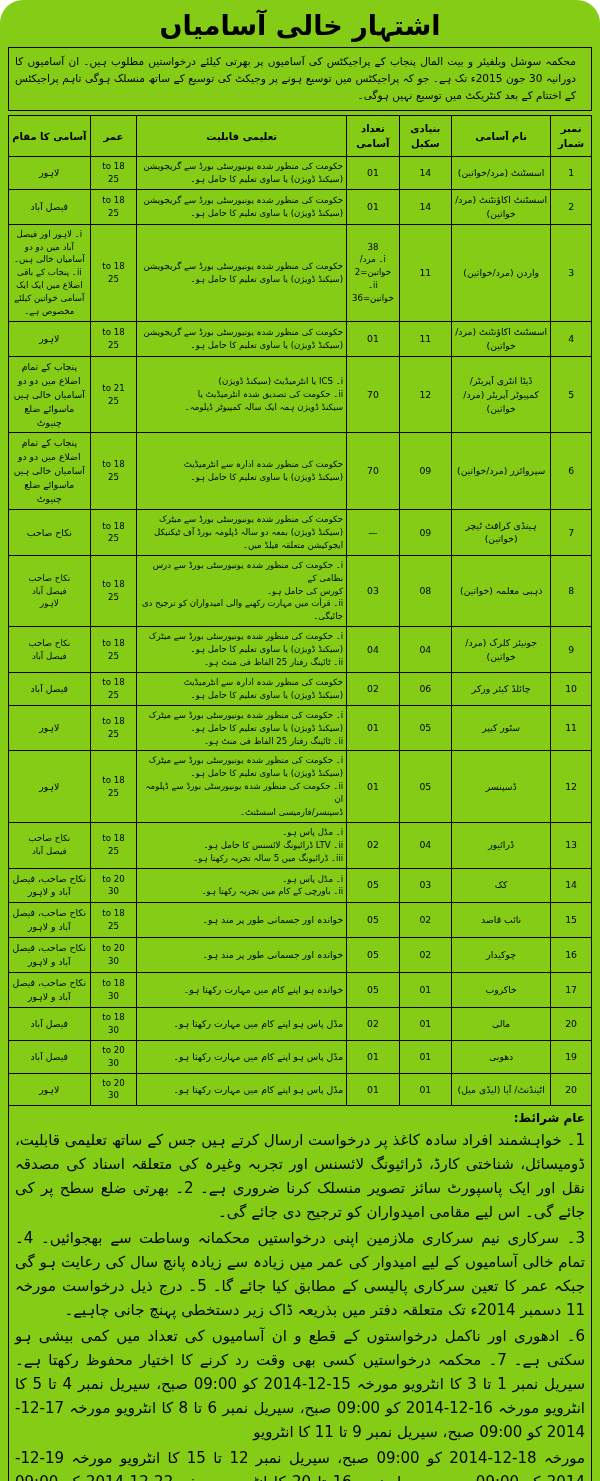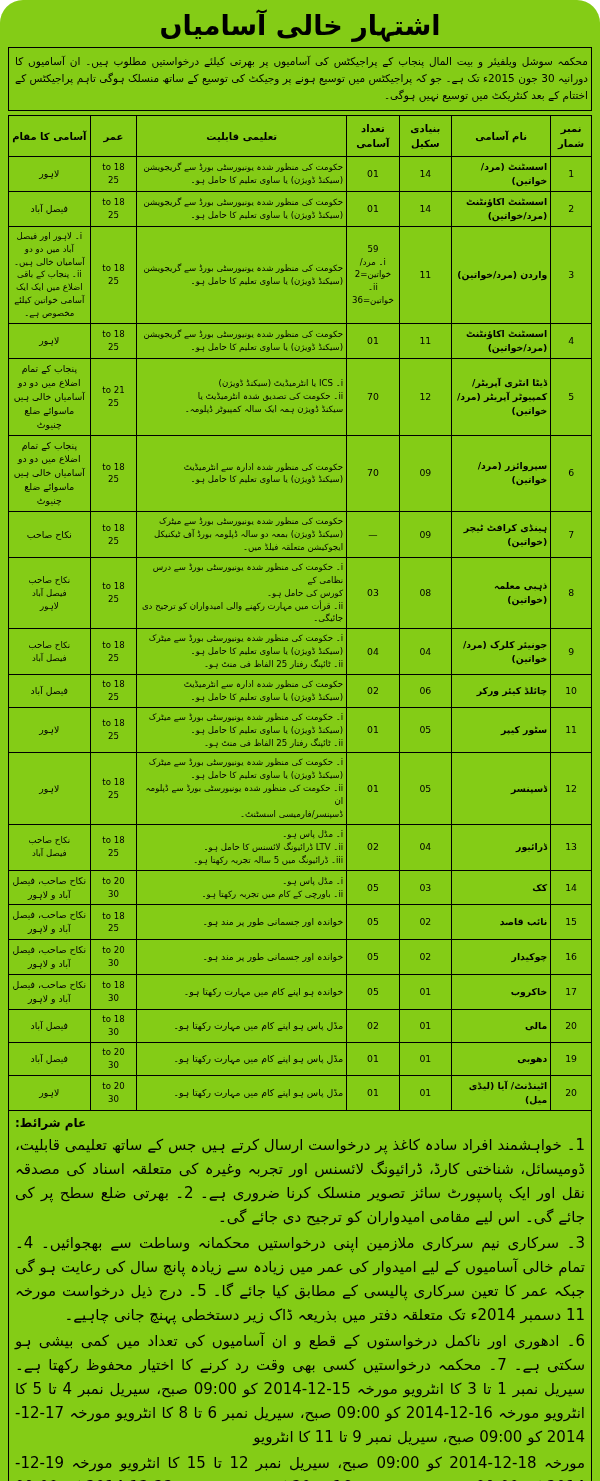--- a/index.html
+++ b/index.html
@@ -24,21 +24,21 @@
   .title {
     text-align: center;
     font-size: 27px;
     font-weight: bold;
     letter-spacing: 1px;
     margin: 4px 0 6px 0;
     font-family: "DejaVu Sans", "Liberation Sans", sans-serif;
   }
   .intro {
     border: 1.5px solid #000;
-    padding: 5px 3px 6px 6px;
+    padding: 5px 15px 6px 6px;
     font-size: 10.5px;
     line-height: 1.62;
     text-align: justify;
     direction: rtl;
     font-family: "DejaVu Sans", "Liberation Sans", sans-serif;
   }
   table.jobs {
     width: 100%;
     border-collapse: collapse;
     margin-top: 4px;
@@ -64,43 +64,43 @@
   col.c-scale { width: 9%; }
   col.c-num { width: 9%; }
   col.c-qual { width: 36%; }
   col.c-age { width: 8%; }
   col.c-place { width: 14%; }
 
   td.sr, td.scale, td.num, td.age {
     text-align: center;
   }
   td.post {
-    text-align: right;
-    font-weight: bold;
+    text-align: center;
+    font-weight: normal;
   }
   td.qual {
     text-align: right;
     direction: rtl;
   }
   td.place {
     text-align: center;
   }
   td.qual .ln { display: block; }
   td.num .ln, td.age .ln, td.place .ln { display: block; }
   .small { font-size: 8.6px; }
 
   .conditions {
     border: 1.5px solid #000;
     border-top: none;
     margin-top: 0;
     padding: 4px 6px 6px 6px;
     direction: rtl;
   }
   .cond-title {
-    text-align: left;
+    text-align: right;
     font-weight: bold;
     font-size: 12px;
     margin: 1px 0 3px 0;
     font-family: "DejaVu Sans", "Liberation Sans", sans-serif;
   }
   .cond-body {
     font-size: 15px;
     line-height: 1.6;
     text-align: justify;
     font-family: "DejaVu Sans", "Liberation Sans", sans-serif;
@@ -201,21 +201,21 @@
           </td>
           <td class="place">
             <span class="ln">فیصل آباد</span>
           </td>
         </tr>
         <tr>
           <td class="sr">3</td>
           <td class="post">واردن (مرد/خواتین)</td>
           <td class="scale">11</td>
           <td class="num">
-            <span class="ln small">59</span>
+            <span class="ln small">38</span>
             <span class="ln small">i۔ مرد/خواتین=2</span>
             <span class="ln small">ii۔ خواتین=36</span>
           </td>
           <td class="qual">
             <span class="ln small">حکومت کی منظور شدہ یونیورسٹی بورڈ سے گریجویشن</span>
             <span class="ln small">(سیکنڈ ڈویژن) یا ساوی تعلیم کا حامل ہو۔</span>
           </td>
           <td class="age">
             <span class="ln small">18 to</span>
             <span class="ln small">25</span>

